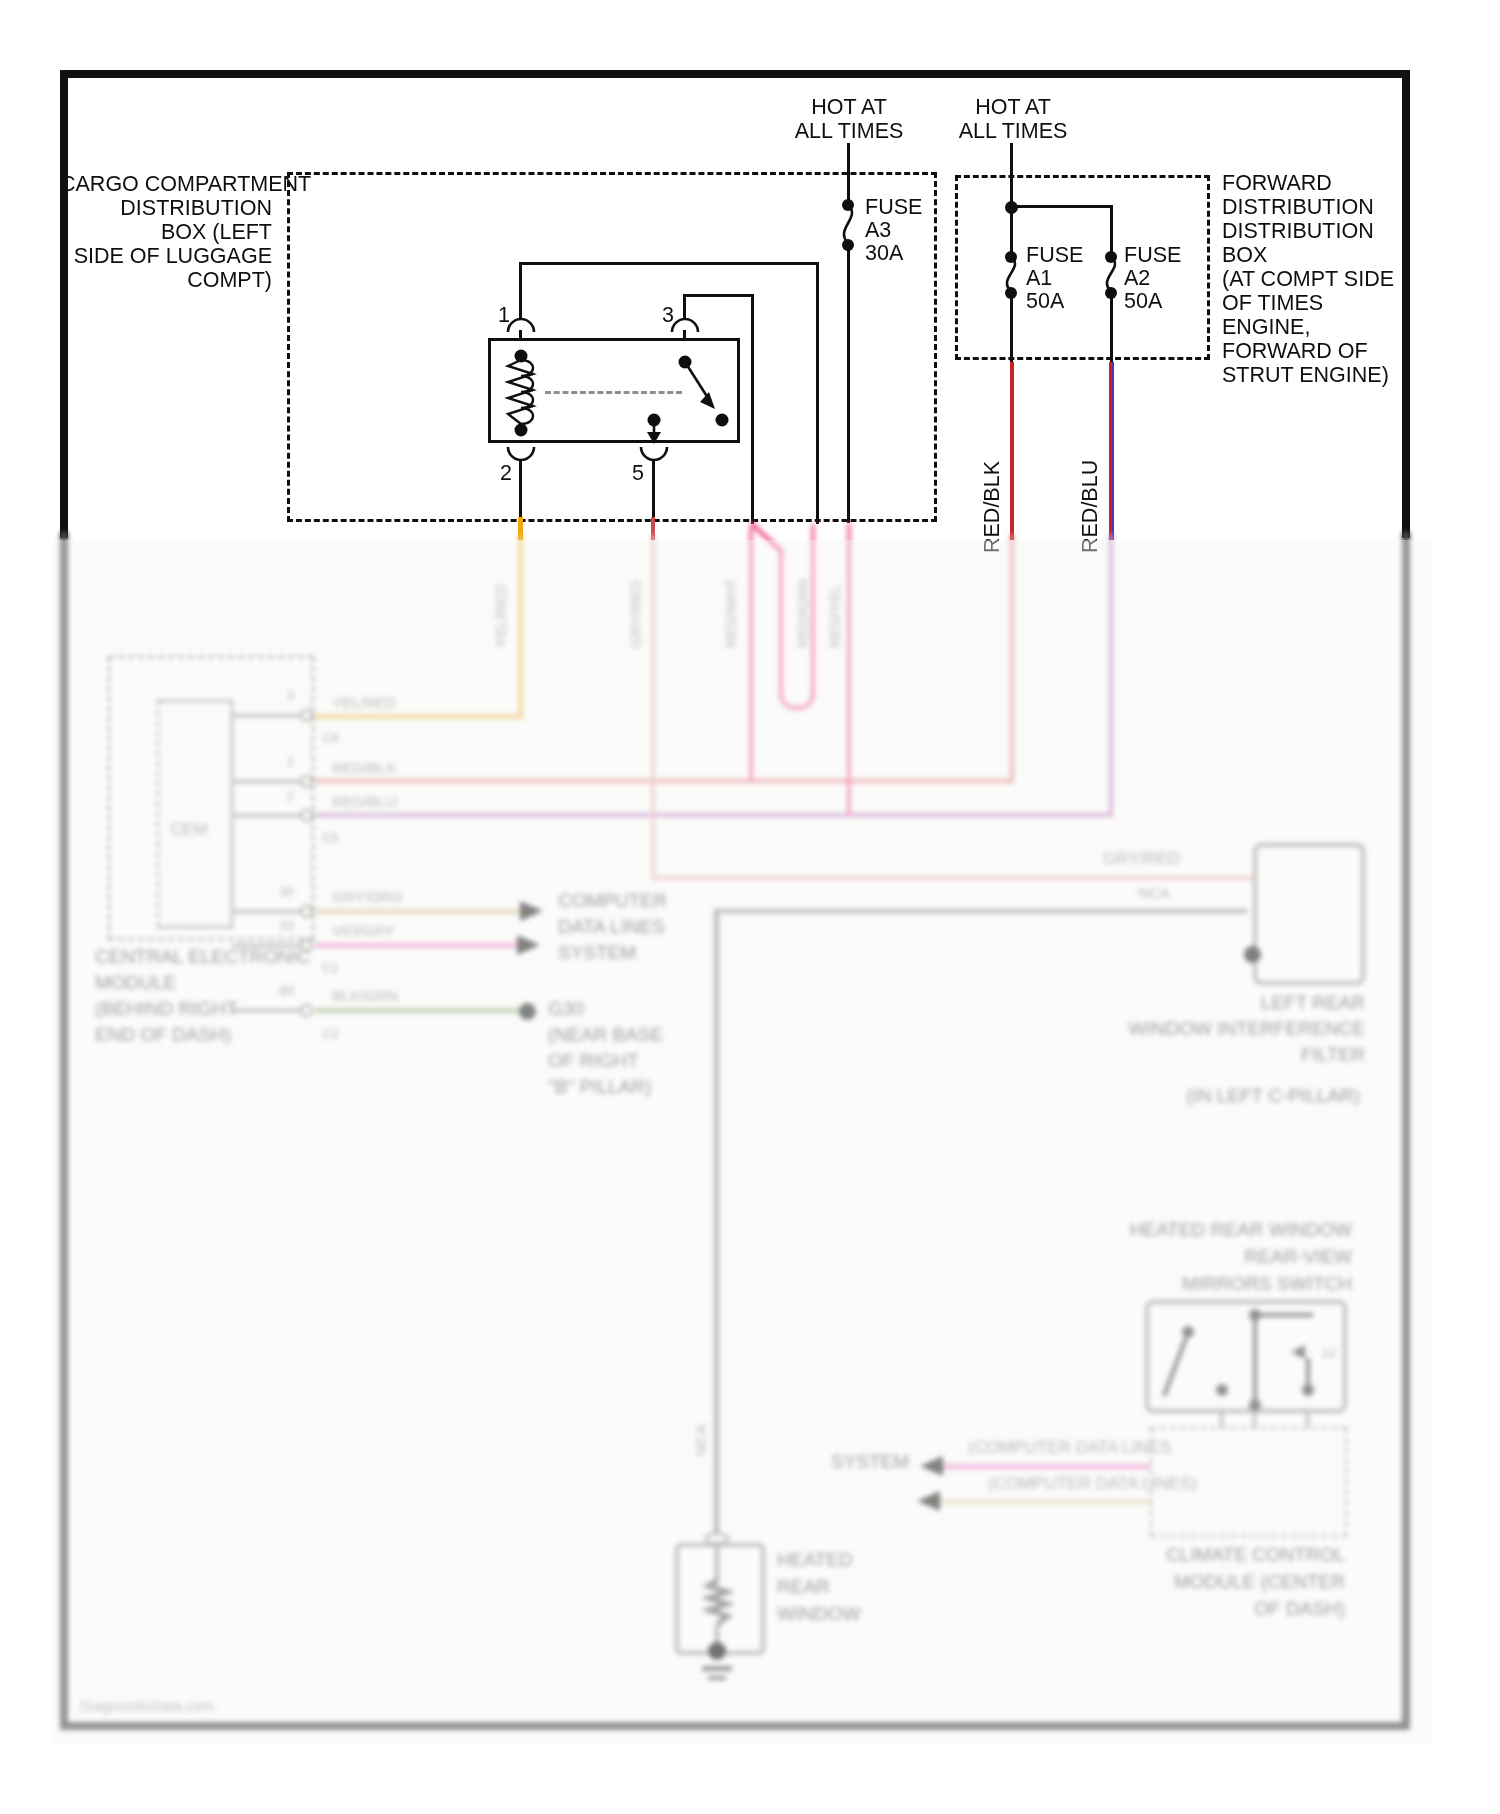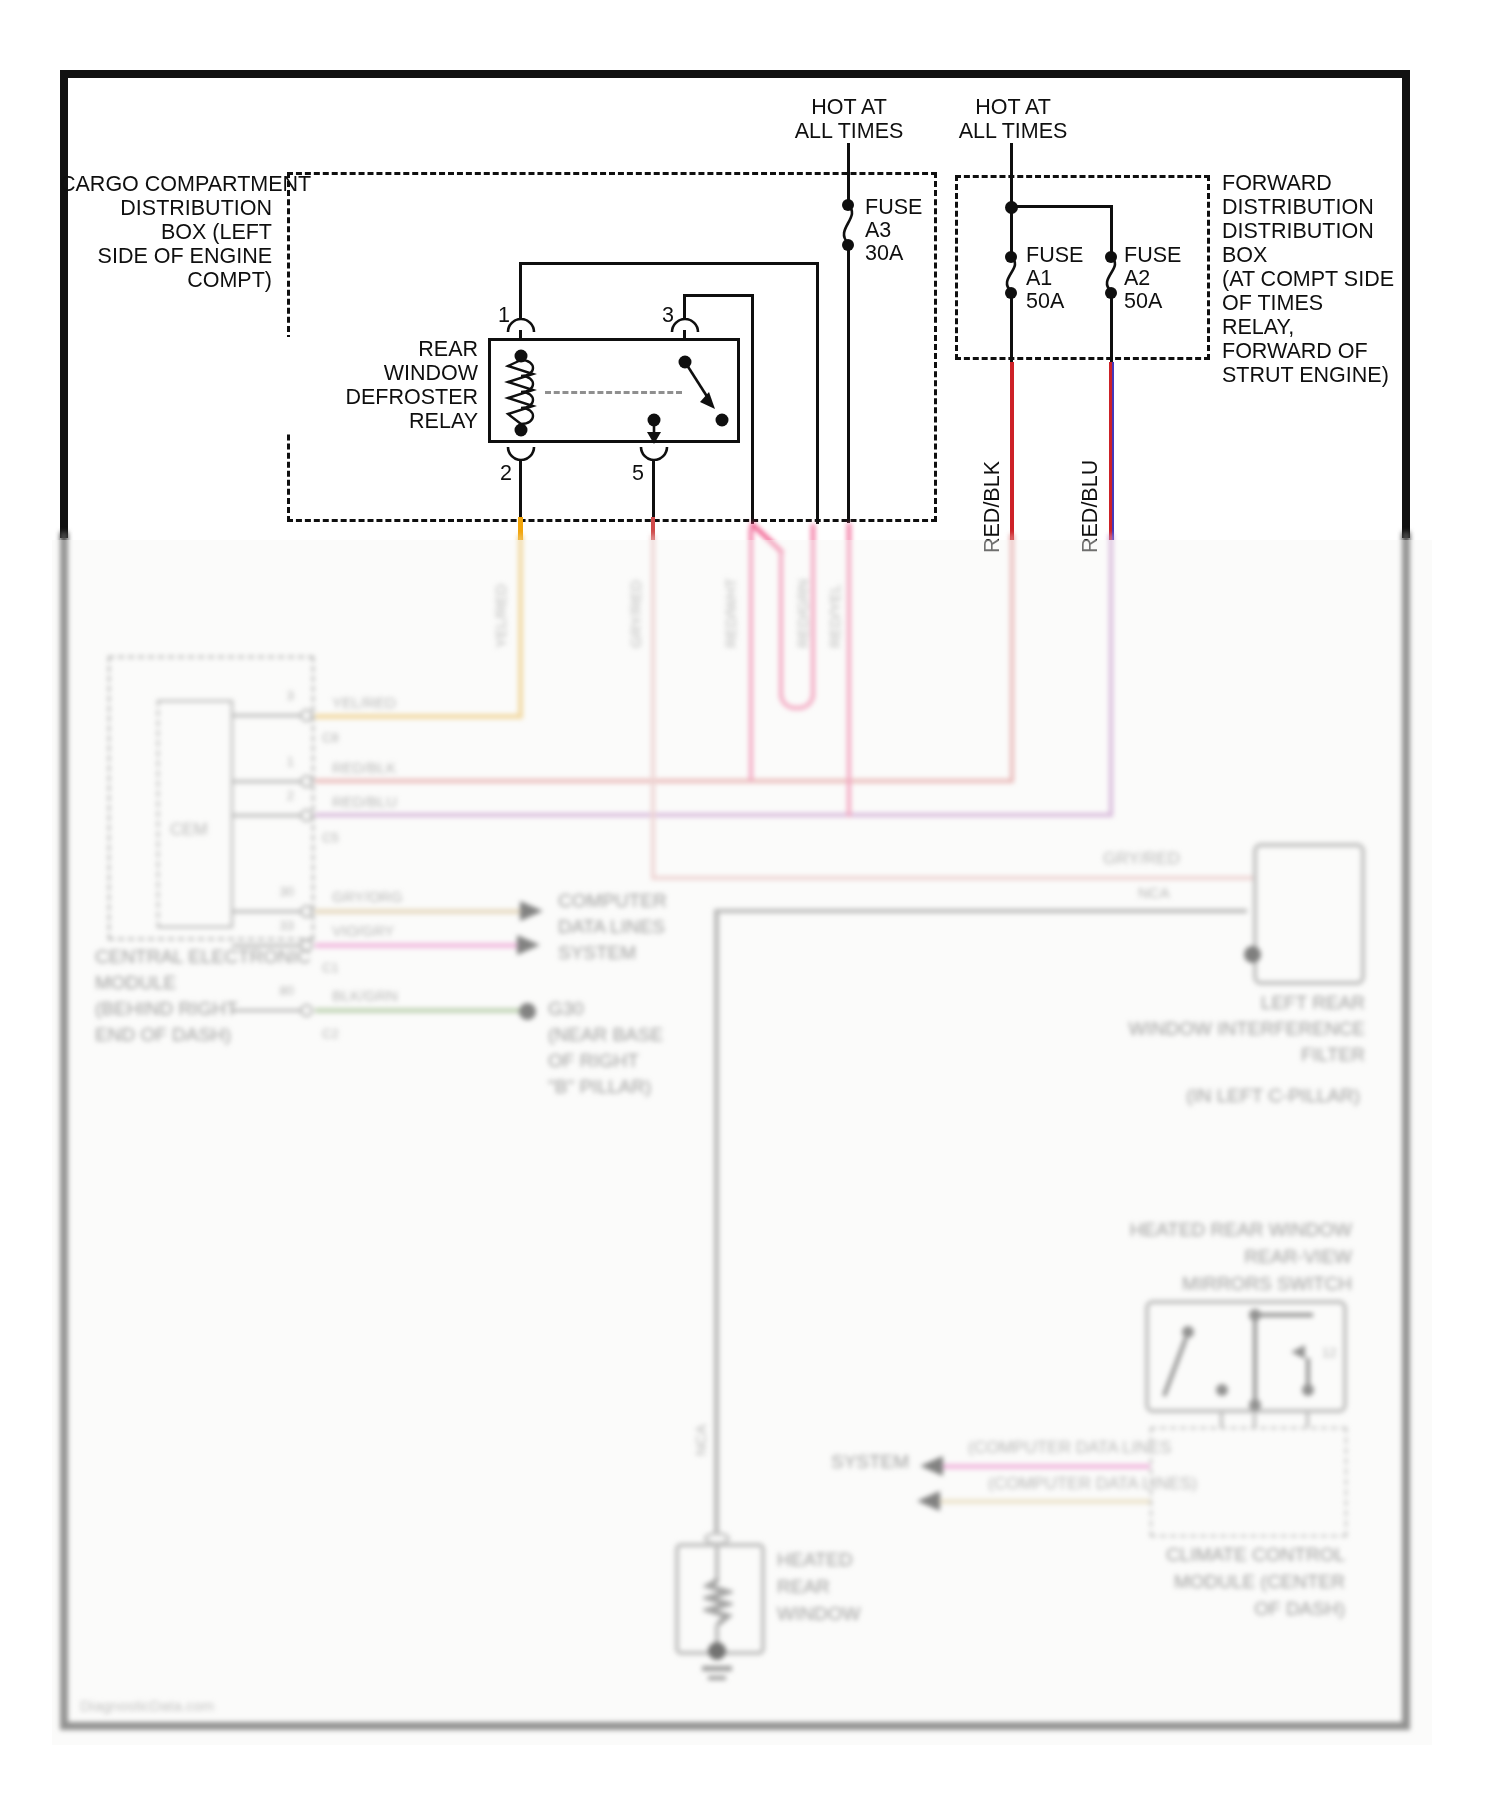--- a/index.html
+++ b/index.html
@@ -34,49 +34,43 @@
     <div class="abs" style="left:287px;top:172px;width:650px;height:350px;border:3px dashed #0f0f0f;box-sizing:border-box;"></div>
 
     <div class="abs" style="left:955px;top:175px;width:255px;height:185px;border:3px dashed #0f0f0f;box-sizing:border-box;"></div>
 
     <div class="abs" style="left:488px;top:338px;width:252px;height:105px;border:3px solid #0f0f0f;box-sizing:border-box;background:#fff;"></div>
 
     <div class="abs txt s21 right" style="left:60px;top:172px;width:212px;">
       <div>CARGO COMPARTMENT</div>
       <div>DISTRIBUTION</div>
       <div>BOX (LEFT</div>
-      <div>SIDE OF ENGINE</div>
+      <div>SIDE OF LUGGAGE</div>
       <div>COMPT)</div>
     </div>
 
-    <div class="abs txt s21 right" style="left:280px;top:337px;width:198px;background:#fff;">
-      <div>REAR</div>
-      <div>WINDOW</div>
-      <div>DEFROSTER</div>
-      <div>RELAY</div>
-    </div>
 
     <div class="abs txt s21 center" style="left:759px;top:95px;width:180px;">
       <div>HOT AT</div>
       <div>ALL TIMES</div>
     </div>
 
     <div class="abs txt s21 center" style="left:923px;top:95px;width:180px;">
       <div>HOT AT</div>
       <div>ALL TIMES</div>
     </div>
 
     <div class="abs txt s21" style="left:1222px;top:171px;">
       <div>FORWARD</div>
       <div>DISTRIBUTION</div>
       <div>DISTRIBUTION</div>
       <div>BOX</div>
       <div>(AT COMPT SIDE</div>
       <div>OF TIMES</div>
-      <div>RELAY,</div>
+      <div>ENGINE,</div>
       <div>FORWARD OF</div>
       <div>STRUT ENGINE)</div>
     </div>
 
     <div class="abs txt s21" style="left:865px;top:196px;line-height:23px;">
       <div>FUSE</div>
       <div>A3</div>
       <div>30A</div>
     </div>
     <div class="abs txt s21" style="left:1026px;top:244px;line-height:23px;">

